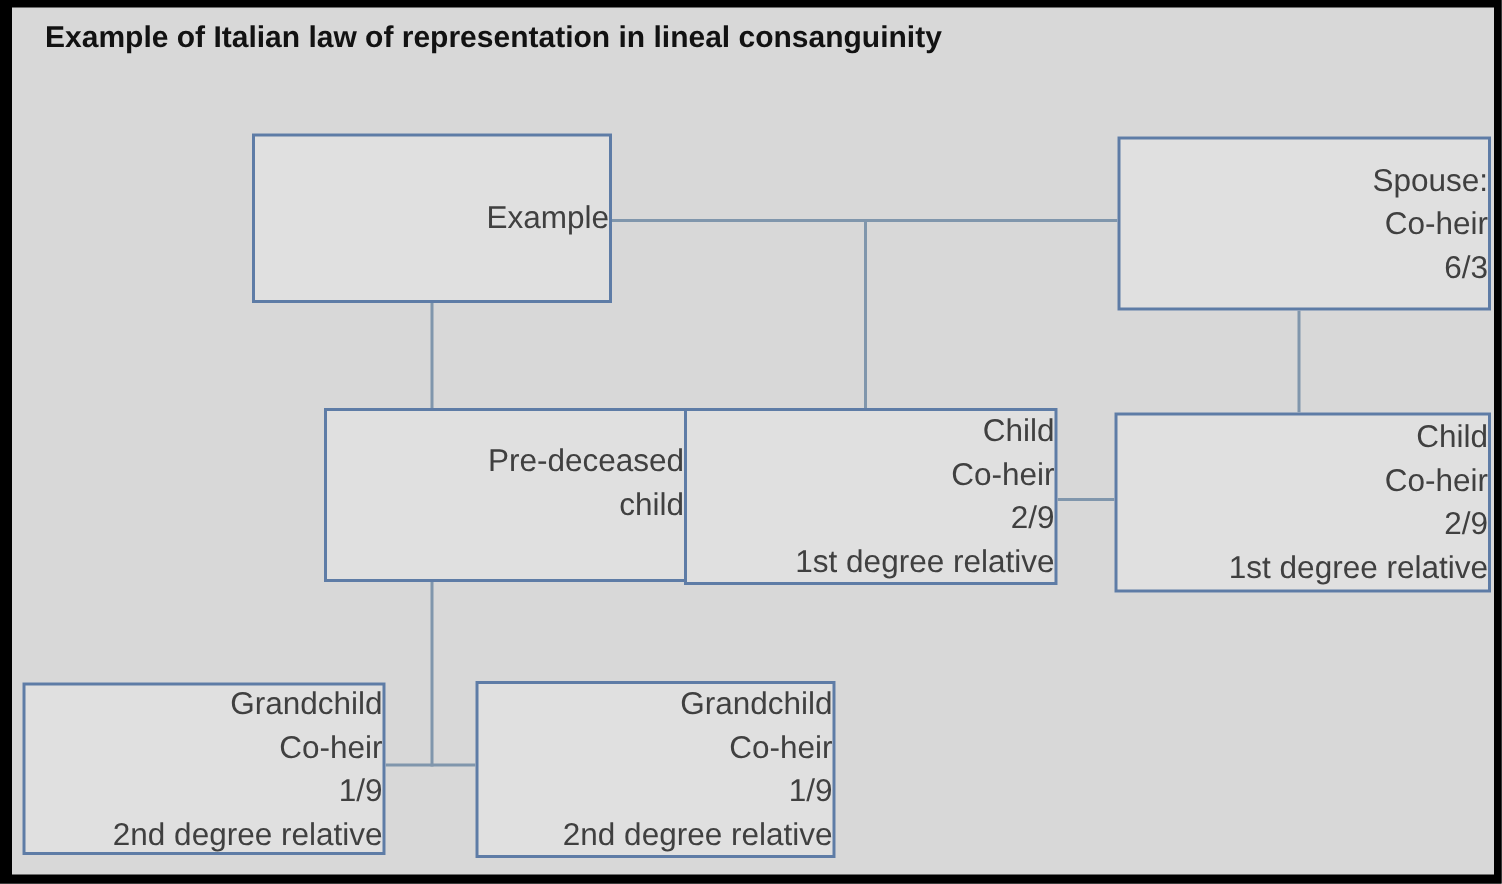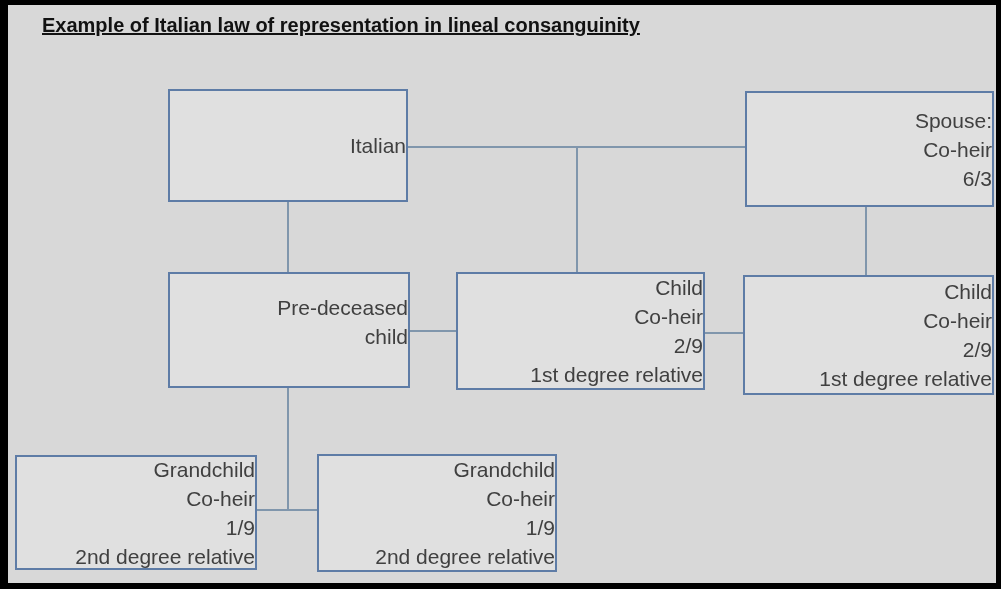--- a/index.html
+++ b/index.html
@@ -18,46 +18,45 @@
   .canvas {
     position: absolute;
     left: 8px;
     top: 5px;
     right: 5px;
     bottom: 6px;
     background: #d8d8d8;
   }
   .title {
     position: absolute;
-    left: 42px;
+    left: 30px;
     top: 14px;
     font-size: 20px;
     font-weight: bold;
     color: #121212;
     letter-spacing: 0px;
     white-space: nowrap;
-    text-decoration: underline;
   }
   .node {
     position: absolute;
     box-sizing: border-box;
     background: #e0e0e0;
     border: 2px solid #5e7ca6;
     display: flex;
     flex-direction: column;
     justify-content: center;
     align-items: flex-end;
     text-align: center;
     color: #404040;
     font-size: 21px;
     line-height: 29px;
     z-index: 2;
   }
   .node .tline { white-space: nowrap; }
-  .bias-up { padding-bottom: 16px; }
+  .bias-up { padding-bottom: 16px; margin-left: 48px; }
 
   #node-deceased          { left: 168px; top:  89px; width: 240px; height: 113px; }
   #node-spouse            { left: 745px; top:  91px; width: 249px; height: 116px; }
   #node-predeceased       { left: 168px; top: 272px; width: 242px; height: 116px; }
   #node-child-middle      { left: 456px; top: 272px; width: 249px; height: 118px; }
   #node-child-right       { left: 743px; top: 275px; width: 251px; height: 120px; }
   #node-grandchild-left   { left:  15px; top: 455px; width: 242px; height: 115px; }
   #node-grandchild-center { left: 317px; top: 454px; width: 240px; height: 118px; }
 
   .connector {
@@ -85,21 +84,21 @@
   <div class="connector" id="conn-deceased-spouse"></div>
   <div class="connector" id="conn-drop-child-middle"></div>
   <div class="connector" id="conn-deceased-predeceased"></div>
   <div class="connector" id="conn-spouse-child-right"></div>
   <div class="connector" id="conn-predeceased-childmid"></div>
   <div class="connector" id="conn-childmid-childright"></div>
   <div class="connector" id="conn-predeceased-drop"></div>
   <div class="connector" id="conn-grandchild-bridge"></div>
 
   <div class="node" id="node-deceased">
-    <div class="tline">Italian</div>
+    <div class="tline">Example</div>
   </div>
 
   <div class="node" id="node-spouse">
     <div class="tline">Spouse:</div>
     <div class="tline">Co-heir</div>
     <div class="tline">6/3</div>
   </div>
 
   <div class="node bias-up" id="node-predeceased">
     <div class="tline">Pre-deceased</div>

